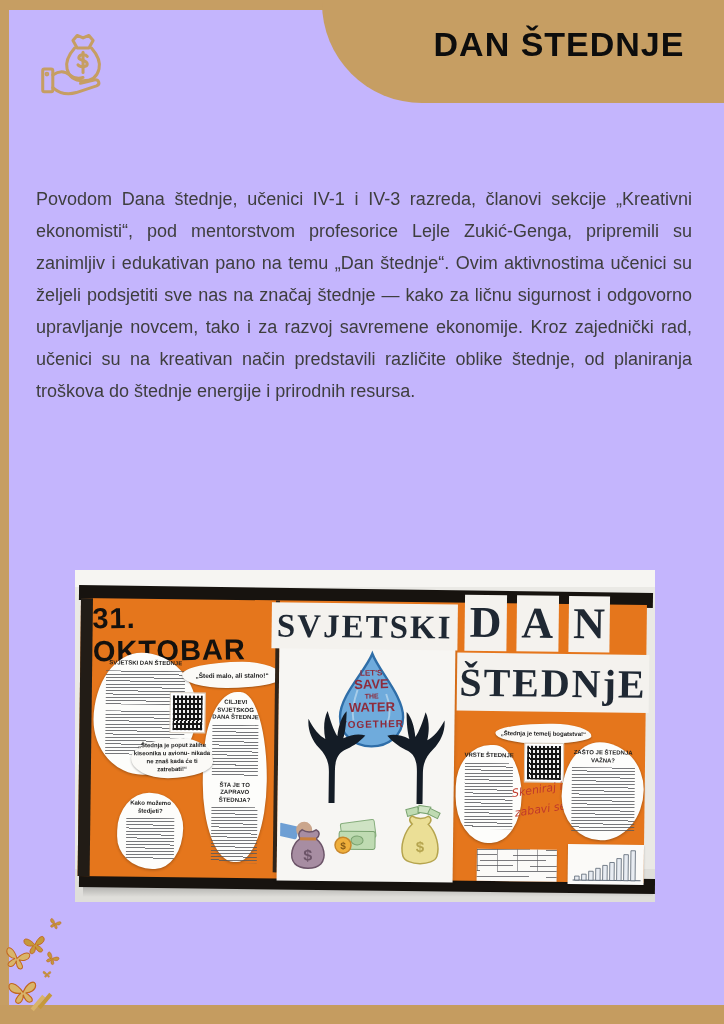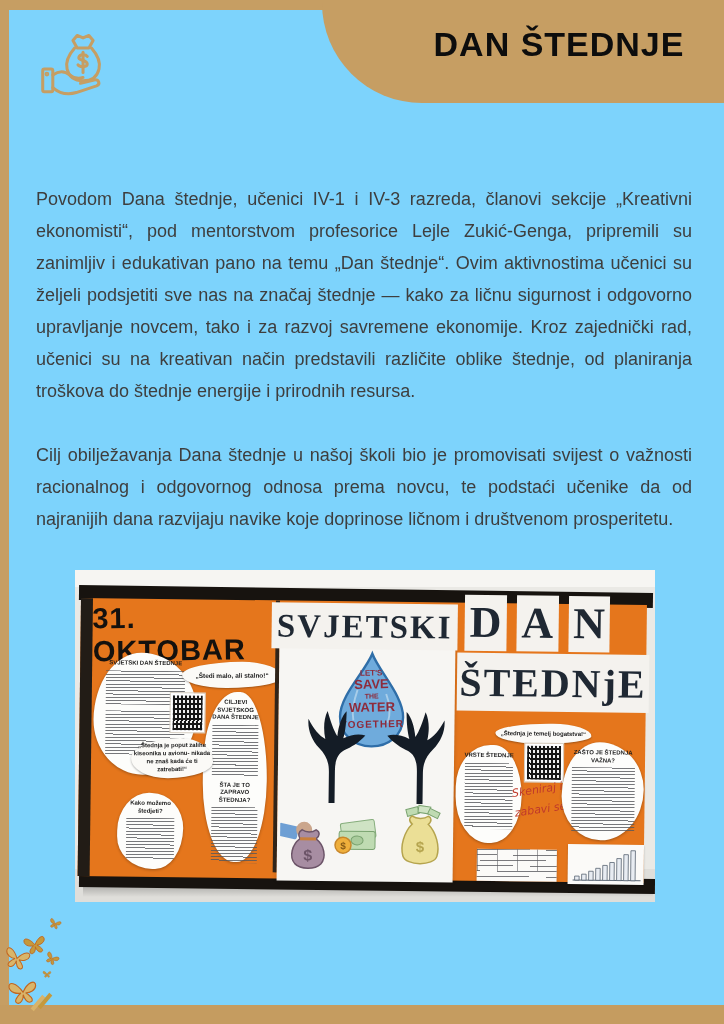--- a/index.html
+++ b/index.html
@@ -1,16 +1,16 @@
 <!DOCTYPE html>
 <html><head>
 <meta charset="utf-8">
 <style>
   html,body{margin:0;padding:0;background:#ffffff;}
-  #page{position:relative;width:724px;height:1024px;background:#7dd3fc;overflow:hidden;
+  #page{position:relative;width:724px;height:1024px;background:#c4b5fd;overflow:hidden;
         font-family:"Liberation Sans",sans-serif;}
 
   
   .top-strip{position:absolute;left:0;top:0;width:724px;height:10px;background:#C69E63;}
   .left-strip{position:absolute;left:0;top:0;width:9px;height:1024px;background:#C69E63;}
   .bottom-bar{position:absolute;left:0;top:1005px;width:724px;height:19px;background:#C59C60;}
   .header-block{position:absolute;left:322px;top:0;width:402px;height:103px;background:#C69E63;
                 border-bottom-left-radius:100px;box-sizing:border-box;
                 display:flex;justify-content:center;align-items:flex-start;padding-top:25px;padding-left:72px;}
   .header-title{font-size:34px;font-weight:bold;letter-spacing:1px;color:#0d0d0d;white-space:nowrap;}
@@ -111,21 +111,20 @@
     <path d="M56 36 v24"></path>
     <path d="M61 41 c-2 -3 -9 -3 -10 1 c-1 4 10 3 10 8 c0 4 -9 4 -11 1"></path>
     <rect x="8" y="56" width="12" height="27" rx="2"></rect>
     <circle cx="13" cy="62" r="1" fill="#C69E63"></circle>
     <path d="M20 78 c8 7 18 9 28 6 l24 -8 c5 -2 3 -8 -3 -7 l-16 4"></path>
     <path d="M20 63 c7 -5 14 -5 20 0 c5 4 11 5 16 3"></path>
   </svg>
 
   <div class="article">
     <p>Povodom Dana štednje, učenici IV-1 i IV-3 razreda, članovi sekcije „Kreativni ekonomisti“, pod mentorstvom profesorice Lejle Zukić-Genga, pripremili su zanimljiv i edukativan pano na temu „Dan štednje“. Ovim aktivnostima učenici su željeli podsjetiti sve nas na značaj štednje — kako za ličnu sigurnost i odgovorno upravljanje novcem, tako i za razvoj savremene ekonomije. Kroz zajednički rad, učenici su na kreativan način predstavili različite oblike štednje, od planiranja troškova do štednje energije i prirodnih resursa.</p>
-    <p>Cilj obilježavanja Dana štednje u našoj školi bio je promovisati svijest o važnosti racionalnog i odgovornog odnosa prema novcu, te podstaći učenike da od najranijih dana razvijaju navike koje doprinose ličnom i društvenom prosperitetu.</p>
   </div>
 
   <div class="photo">
     <div class="board-shadow"></div>
     <div class="rail rail-top"></div>
     <div class="rail rail-bottom"></div>
 
     <div class="board">
 
       <div class="date-title">31. OKTOBAR</div>

